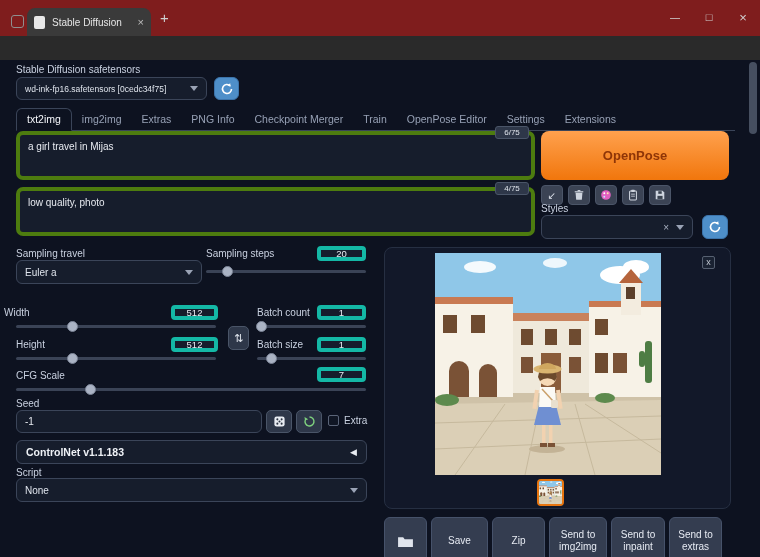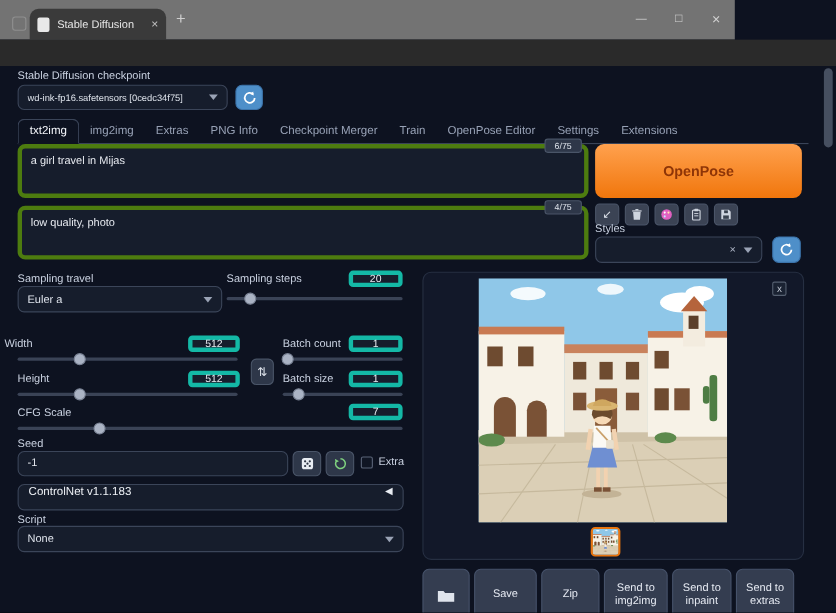--- a/index.html
+++ b/index.html
@@ -1,21 +1,21 @@
 <!DOCTYPE html>
 <html><head>
 <meta charset="utf-8">
 <style>
   * { box-sizing: border-box; margin: 0; padding: 0; }
   html,body { background:#000; }
   body { font-family:"Liberation Sans","DejaVu Sans",sans-serif; }
   #window { position:relative; width:760px; height:557px; overflow:hidden; background:#0d1220; }
 
   
-  .titlebar { position:absolute; left:0; top:0; width:668px; height:36px; background:#737373; }
+  .titlebar { position:absolute; left:0; top:0; width:760px; height:36px; background:#7f1d1d; }
   .edge-left-icon { position:absolute; left:11px; top:15px; width:13px; height:13px; border:1.5px solid #8f8f8f; border-radius:3px; }
   .btab { position:absolute; left:27px; top:8px; width:124px; height:28px; background:#3a3a3a; border-radius:8px 8px 0 0; display:flex; align-items:center; padding:0 7px; }
   .favicon { width:11px; height:13px; background:#e8e8e8; border-radius:2px; flex:none; }
   .btab-title { font-size:10px; color:#e6e6e6; margin-left:7px; white-space:nowrap; overflow:hidden; flex:1; }
   .btab-close { font-size:11px; color:#bdbdbd; margin-left:4px; flex:none; }
   .new-tab { position:absolute; left:160px; top:9px; font-size:15px; color:#cfcfcf; }
   .win-controls { position:absolute; right:0; top:0; height:34px; display:flex; }
   .win-controls span { width:34px; display:flex; align-items:center; justify-content:center; color:#d2d2d2; font-size:10px; }
   .navbar { position:absolute; left:0; top:36px; width:760px; height:24px; background:#2a2a2a; }
   .nav-ic { position:absolute; top:41px; font-size:12px; color:#dedede; }
@@ -40,21 +40,21 @@
   .slider { position:absolute; height:11px; }
   .slider .track { position:absolute; left:0; right:0; top:4px; height:3px; background:#3a4356; border-radius:2px; }
   .slider .handle { position:absolute; top:0; width:11px; height:11px; border-radius:50%; background:#aab3c4; border:1px solid #7b8496; margin-left:-5px; }
   .cb { width:11px; height:11px; background:#101624; border:1px solid #5a6478; border-radius:2px; flex:none; }
   .cb-item { display:flex; align-items:center; gap:5px; font-size:10px; color:#c9d1e0; }
   .toolbtn { width:22px; height:20px; background:#3b4354; border:1px solid #4b5568; border-radius:4px; display:flex; align-items:center; justify-content:center; color:#dfe4ec; font-size:10px; }
   .tabbar { position:absolute; left:16px; top:48px; width:719px; display:flex; align-items:flex-end; border-bottom:1px solid #3a4458; }
   .tab-item { padding:4px 10px 5px; font-size:10.5px; color:#97a1b5; white-space:nowrap; }
   .tab-item.active { border:1px solid #3a4458; border-bottom-color:#0d1220; margin-bottom:-1px; border-radius:6px 6px 0 0; color:#f4f6fa; font-weight:400; background:#0d1220; }
   .gen-btn { position:absolute; left:541px; top:71px; width:188px; height:49px; border-radius:8px; background:linear-gradient(180deg,#ffa14e 0%,#f1760c 100%); color:#8e3507; font-weight:700; font-size:13px; display:flex; align-items:center; justify-content:center; }
-  .acc { position:absolute; background:#161d2c; border:1px solid #3b4559; border-radius:6px; display:flex; align-items:flex-start; padding:0 9px; color:#eef1f6; font-size:10.5px; font-weight:400; }
+  .acc { position:absolute; background:#161d2c; border:1px solid #3b4559; border-radius:6px; display:flex; align-items:center; padding:0 9px; color:#eef1f6; font-size:10.5px; font-weight:700; }
   .obtn { position:absolute; top:457px; height:48px; background:#343d50; border:1px solid #46526a; border-radius:6px; color:#e6eaf2; font-size:10px; line-height:12px; display:flex; align-items:center; justify-content:center; text-align:center; padding:2px 4px; }
   .out-panel { position:absolute; left:384px; top:187px; width:347px; height:262px; background:#121829; border:1px solid #262f42; border-radius:8px; }
   .gen-image { position:absolute; left:435px; top:193px; width:226px; height:222px; }
   .img-close { position:absolute; left:702px; top:196px; width:13px; height:13px; border:1px solid #566071; border-radius:2px; background:#1a2232; color:#c3c9d4; font-size:9px; line-height:11px; text-align:center; }
   .thumb { position:absolute; left:537px; top:419px; width:27px; height:27px; border:2px solid #e8750f; border-radius:4px; overflow:hidden; background:#8fc7e8; }
   .scrollbar { position:absolute; right:3px; top:0; width:8px; height:497px; }
   .scroll-thumb { position:absolute; left:0; top:2px; width:8px; height:72px; background:#464f60; border-radius:4px; }
   .seed-input { position:absolute; left:16px; top:350px; width:246px; height:23px; background:#161d2c; border:1px solid #3b4559; border-radius:6px; color:#e7eaf0; font-size:10px; padding:0 8px; font-family:"Liberation Sans","DejaVu Sans",sans-serif; outline:none; }
   .sqbtn { position:absolute; width:26px; height:23px; background:#2e3749; border:1px solid #4a5568; border-radius:5px; display:flex; align-items:center; justify-content:center; color:#dfe4ec; }
 </style>
@@ -162,21 +162,21 @@
           </svg>
       </span>
       <span class="gic" style="font-size:12px">♡</span>
       <span class="avatar"></span>
       <span class="gic" style="font-size:12px">⋯</span>
     </div>
   </div>
 
   <div class="page">
 
-    <div class="lbl" style="left:16px;top:4px">Stable Diffusion checkpoint</div>
+    <div class="lbl" style="left:16px;top:4px">Stable Diffusion safetensors</div>
     <div class="dd" style="left:16px;top:17px;width:191px;height:23px">
       <span class="dd-text" style="font-size:8.5px">wd-ink-fp16.safetensors [0cedc34f75]</span>
       <span class="caret"></span>
     </div>
     <div class="bluebtn" style="left:214px;top:17px;width:25px;height:23px">
       <svg width="14" height="14" viewBox="0 0 14 14">
           <path d="M11.5 7a4.5 4.5 0 1 1-1.3-3.2" stroke="#fff" stroke-width="1.6" fill="none"></path>
           <path d="M10.2 1.2 L10.6 4.8 L7.4 3.4Z" fill="#fff"></path>
         </svg>
     </div>

